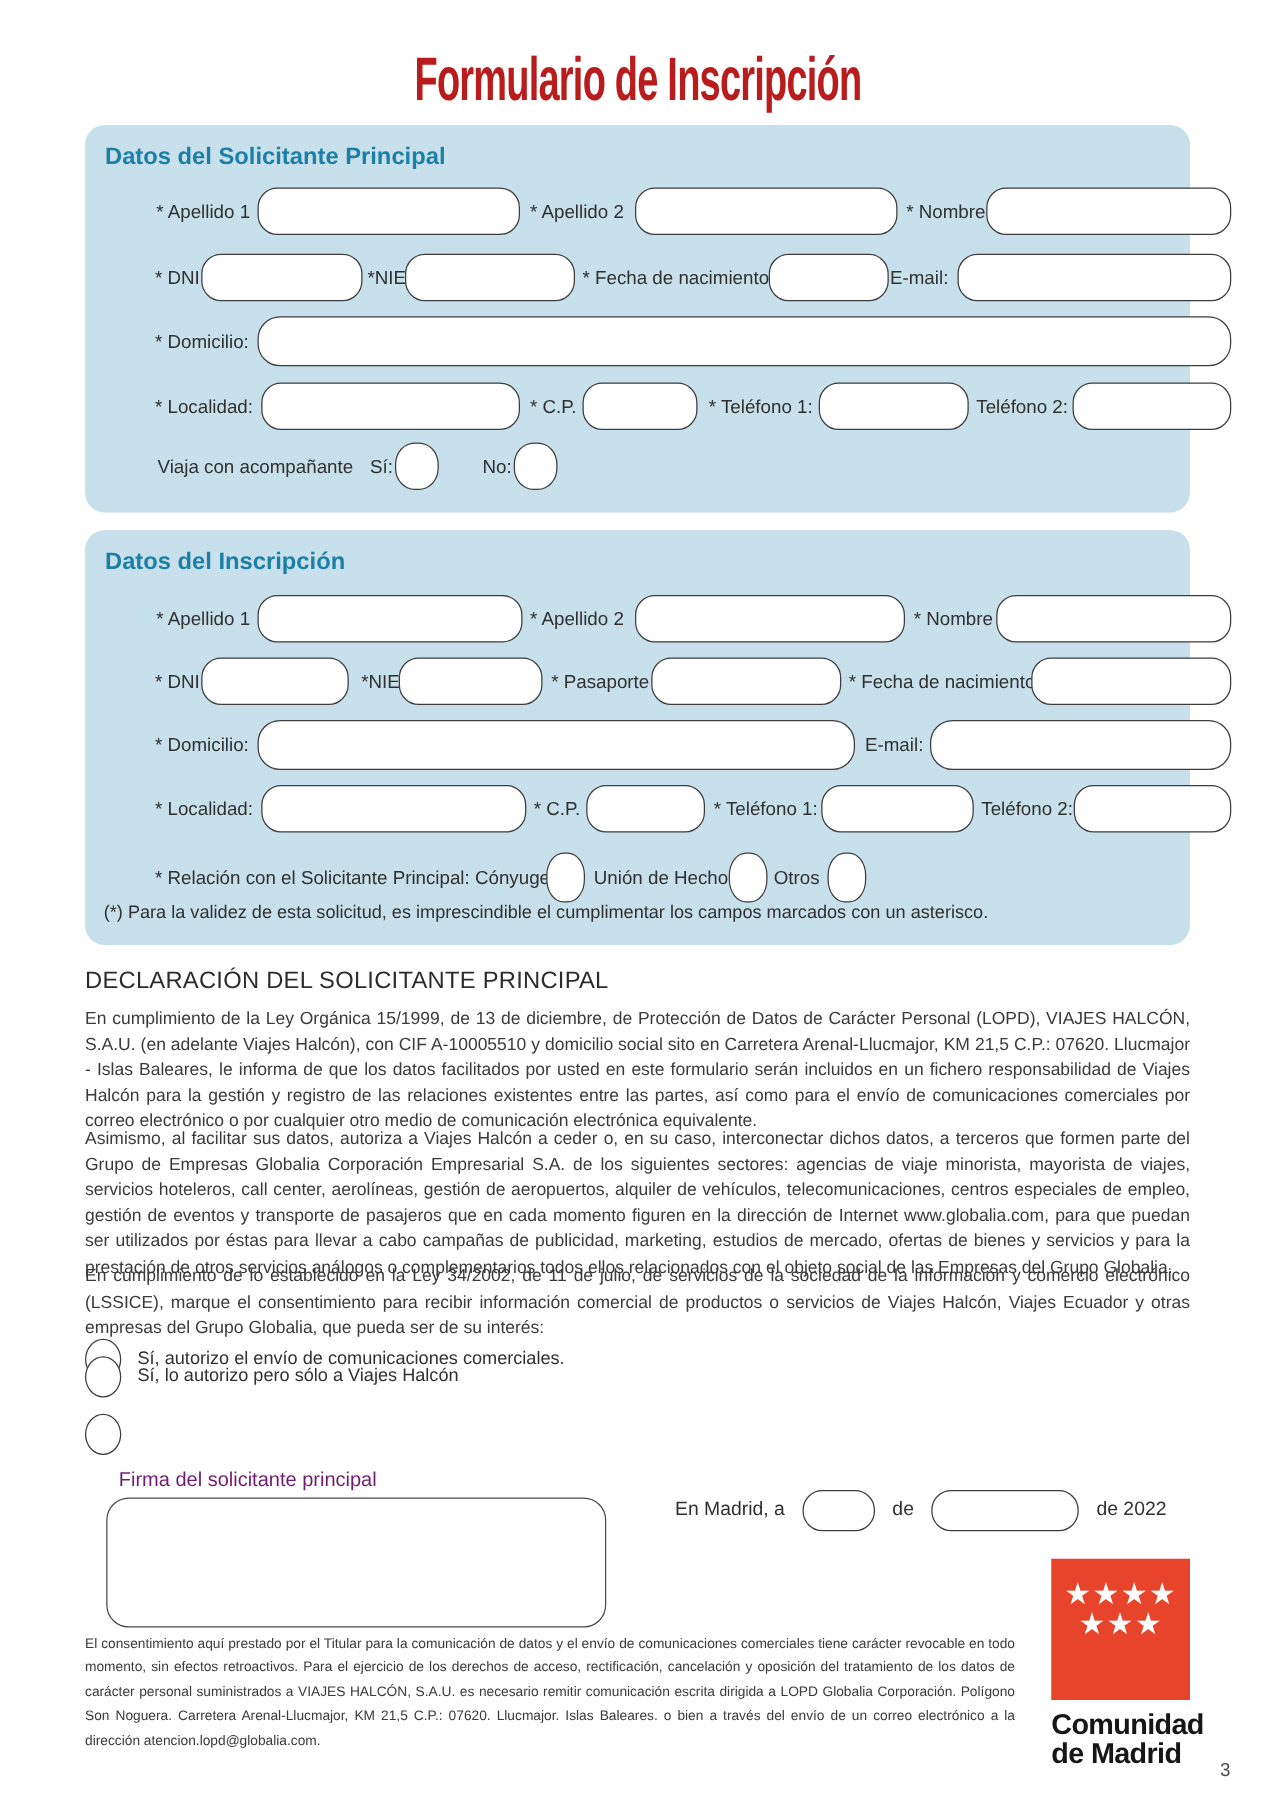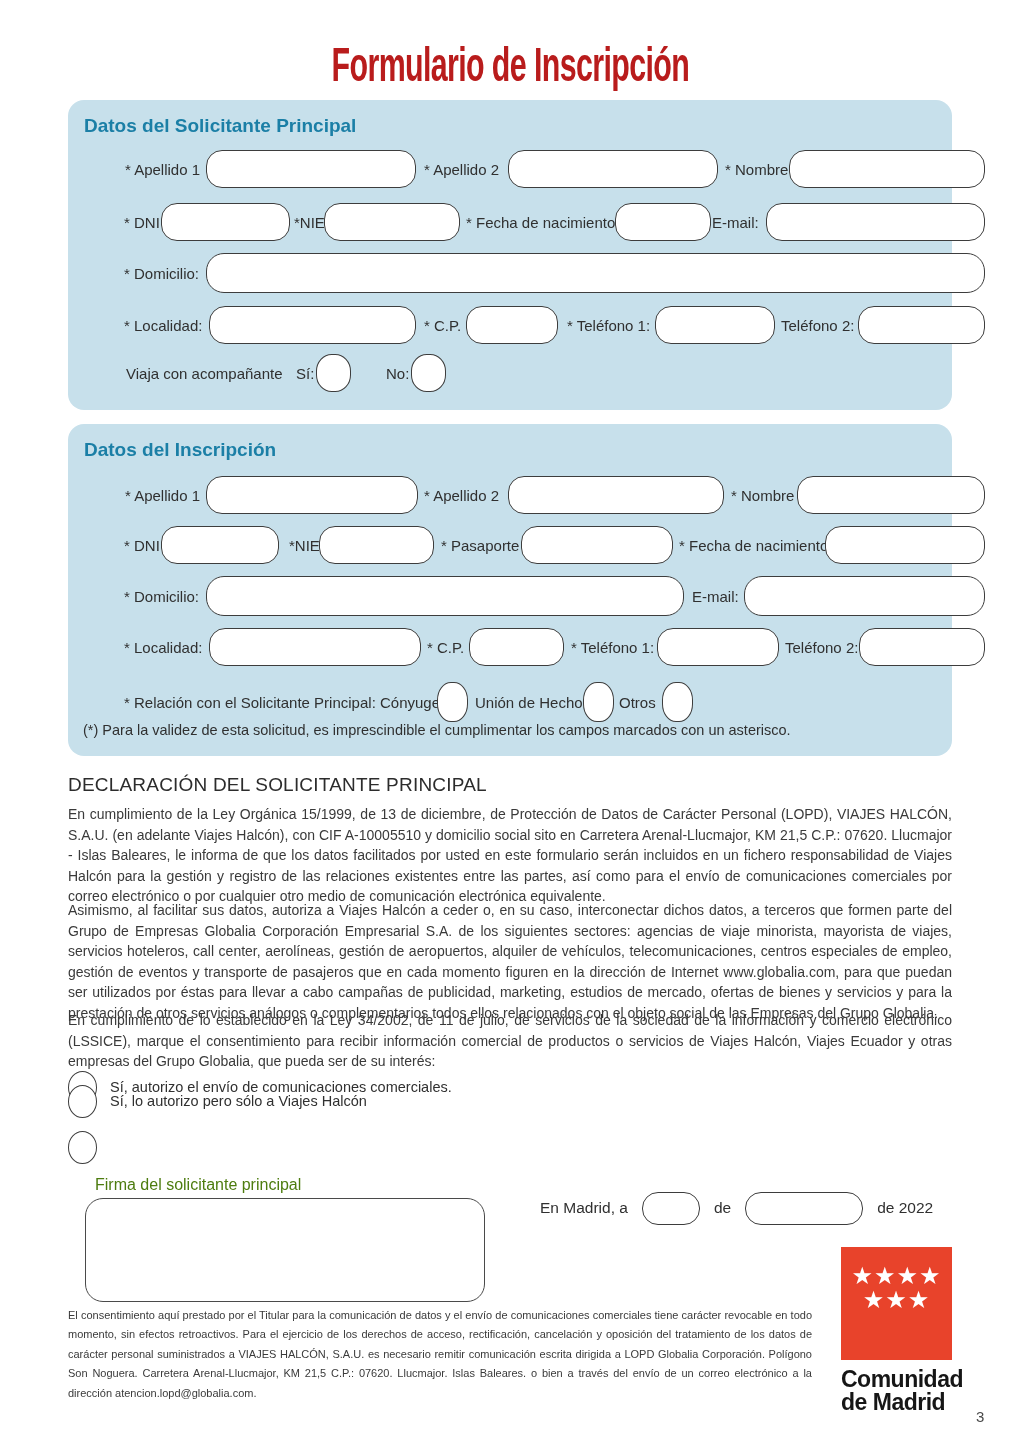--- a/index.html
+++ b/index.html
@@ -25,21 +25,21 @@
   .circ { position:absolute; background:#ffffff; border:1.5px solid #3d3d3d; border-radius:45%; }
   .pnote { position:absolute; left:15px; font-size:14.5px; color:#303030; white-space:nowrap; }
 
   .decl-head { position:absolute; left:68px; top:774px; font-size:19px; color:#2c2c2c; letter-spacing:.2px; }
   .para { position:absolute; left:68px; width:884px; font-size:14px; line-height:20.5px;
           text-align:justify; color:#3a3a3a; }
   .opt { position:absolute; left:68px; height:34px; display:flex; align-items:center; gap:13px;
          font-size:14.5px; color:#303030; white-space:nowrap; }
   .opt-circ { flex:none; width:29px; height:33px; background:#fff; border:1.6px solid #3d3d3d; border-radius:50%; }
 
-  .firma-label { position:absolute; left:95px; top:1176px; font-size:16px; color:#4d7c0f; }
+  .firma-label { position:absolute; left:95px; top:1176px; font-size:16px; color:#701a75; }
   .sig-box { position:absolute; left:85px; top:1198px; width:400px; height:104px;
              background:#fff; border:1.6px solid #4a4a4a; border-radius:18px; }
   .date-row { position:absolute; left:540px; top:1191px; height:34px; display:flex; align-items:center;
               gap:14px; font-size:15.5px; color:#303030; white-space:nowrap; }
   .date-box { height:33px; background:#fff; border:1.5px solid #3d3d3d; border-radius:16px; }
   .date-box.day { width:58px; }
   .date-box.month { width:118px; }
 
   .legal { position:absolute; left:68px; top:1306px; width:744px; font-size:11px;
            line-height:19.4px; text-align:justify; color:#3a3a3a; }

